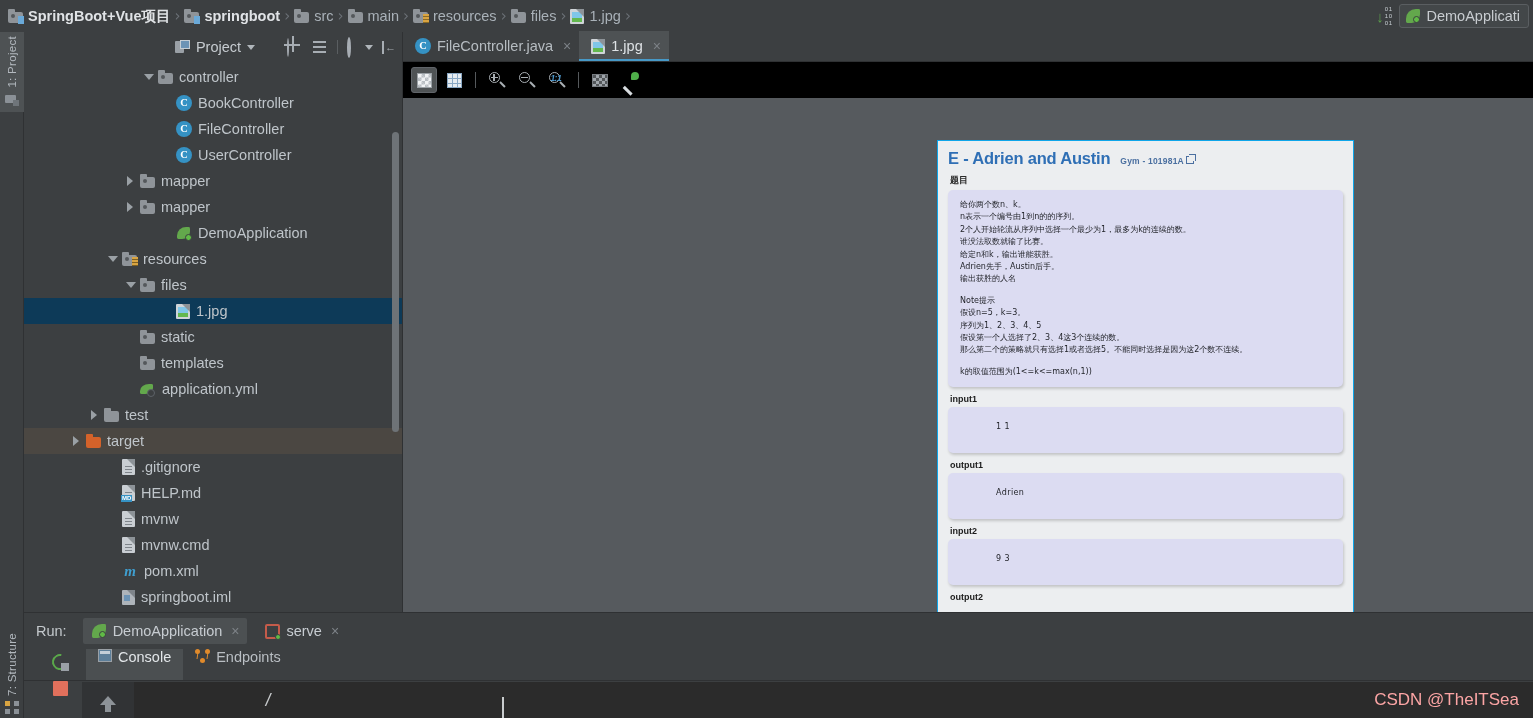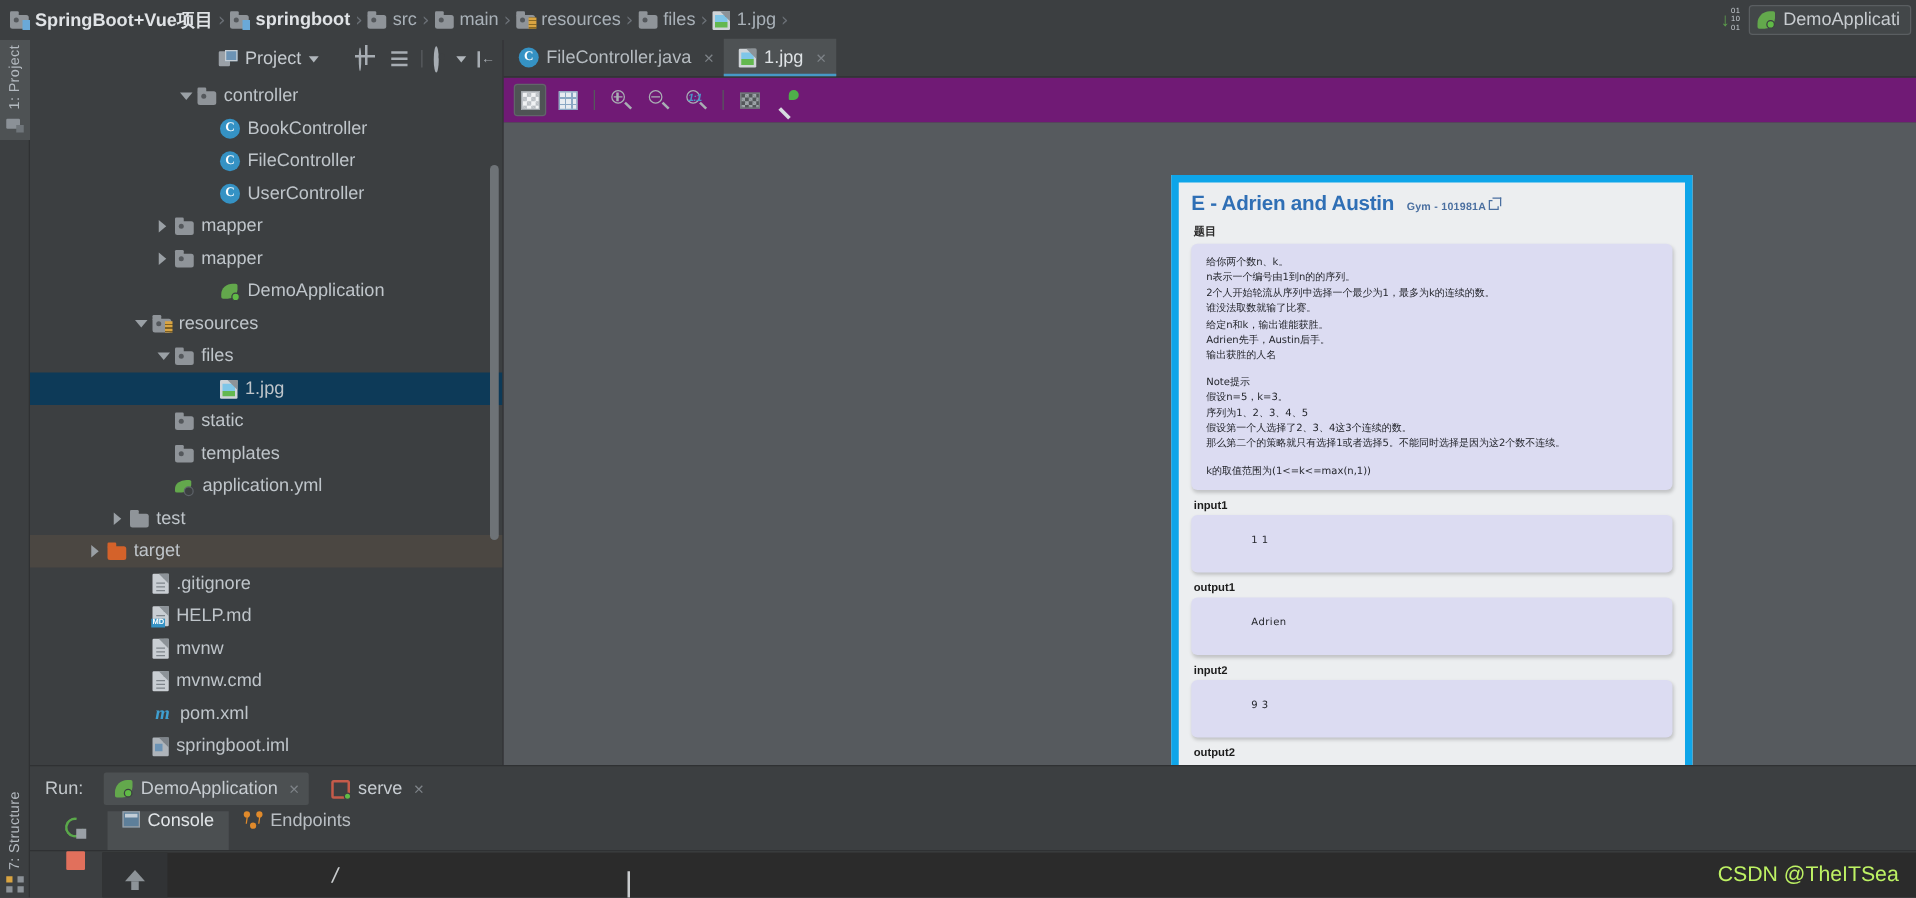--- a/index.html
+++ b/index.html
@@ -240,21 +240,21 @@
     padding: 0 8px 0 12px; font-size: 14.5px; color: #b6bcc1; position: relative;
   }
   .etab.active { background: #4e5254; color: #dfe3e6; }
   .etab.active::after {
     content: ""; position: absolute; left: 0; right: 0; bottom: 0;
     height: 2.5px; background: #4799c7;
   }
   .etab .x { color: #7d8287; font-size: 14px; margin-left: 4px; }
   .imgtoolbar {
     height: 36px; display: flex; align-items: center; gap: 4px;
-    padding-left: 8px; background: #701a75;
+    padding-left: 8px; background: #000000;
   }
   .tbtn {
     width: 26px; height: 26px; border-radius: 3px;
     display: flex; align-items: center; justify-content: center; position: relative;
   }
   .tbtn.pressed { background: #4f5355; border: 1px solid #61656a; }
   .tb-sep { width: 1px; height: 16px; background: #55595c; margin: 0 4px; }
   .chess {
     width: 15px; height: 15px; border: 1px solid #9aa0a5;
     background-image:
@@ -305,21 +305,21 @@
   }
 
   .canvas {
     position: absolute; left: 0; top: 66px; right: 0; bottom: 0;
     background: #565a5e; overflow: hidden;
   }
 
   
   .imgframe {
     position: absolute; left: 534px; top: 42px; width: 417px; height: 505px;
-    background: #eceef0; border: 6px solid #0ea5e9; overflow: hidden;
+    background: #eceef0; border: 1px solid #0ea5e9; overflow: hidden;
   }
   .pg { padding: 8px 10px 0 10px; }
   .pg-title-row { display: flex; align-items: baseline; gap: 10px; }
   .pg-title { font-size: 16.5px; font-weight: bold; color: #2f6fb5; letter-spacing: -0.2px; }
   .pg-sub { font-size: 8.5px; color: #4a6fa0; font-weight: bold; letter-spacing: 0.2px; }
   .ext-link {
     display: inline-block; width: 8px; height: 8px; border: 1.2px solid #4a6fa0;
     position: relative; margin-left: 2px;
   }
   .ext-link::after {
@@ -397,21 +397,21 @@
   .gutter-arrow { width: 0; height: 0; border-left: 8px solid transparent; border-right: 8px solid transparent; border-bottom: 9px solid #8d9398; position: relative; }
   .gutter-arrow::after { content: ""; position: absolute; left: -3px; top: 9px; width: 6px; height: 7px; background: #8d9398; }
   .console-text {
     flex: 1; padding-left: 130px; color: #c9ccce; font-size: 15px;
     font-family: "DejaVu Sans Mono", monospace; position: relative;
   }
   .caret-line {
     position: absolute; left: 368px; top: 6px; width: 1.6px; height: 22px; background: #c9ccce;
   }
   .watermark {
-    position: absolute; right: 14px; bottom: 8px; font-size: 17px; color: #bef264;
+    position: absolute; right: 14px; bottom: 8px; font-size: 17px; color: #fca5a5;
   }
 </style>
 </head>
 <body>
 
 <div id="app">
 
   <div class="breadcrumb-bar">
     <div class="crumb bold">
       <span class="ficon mod">

